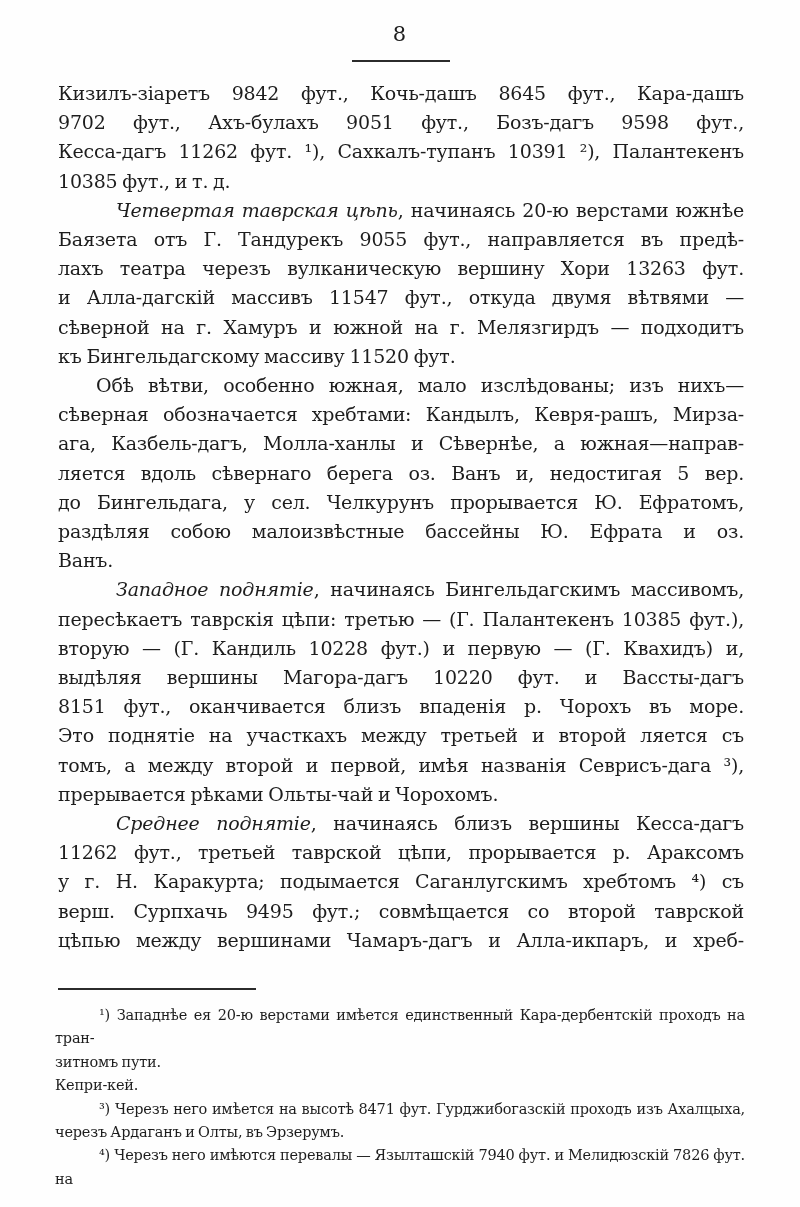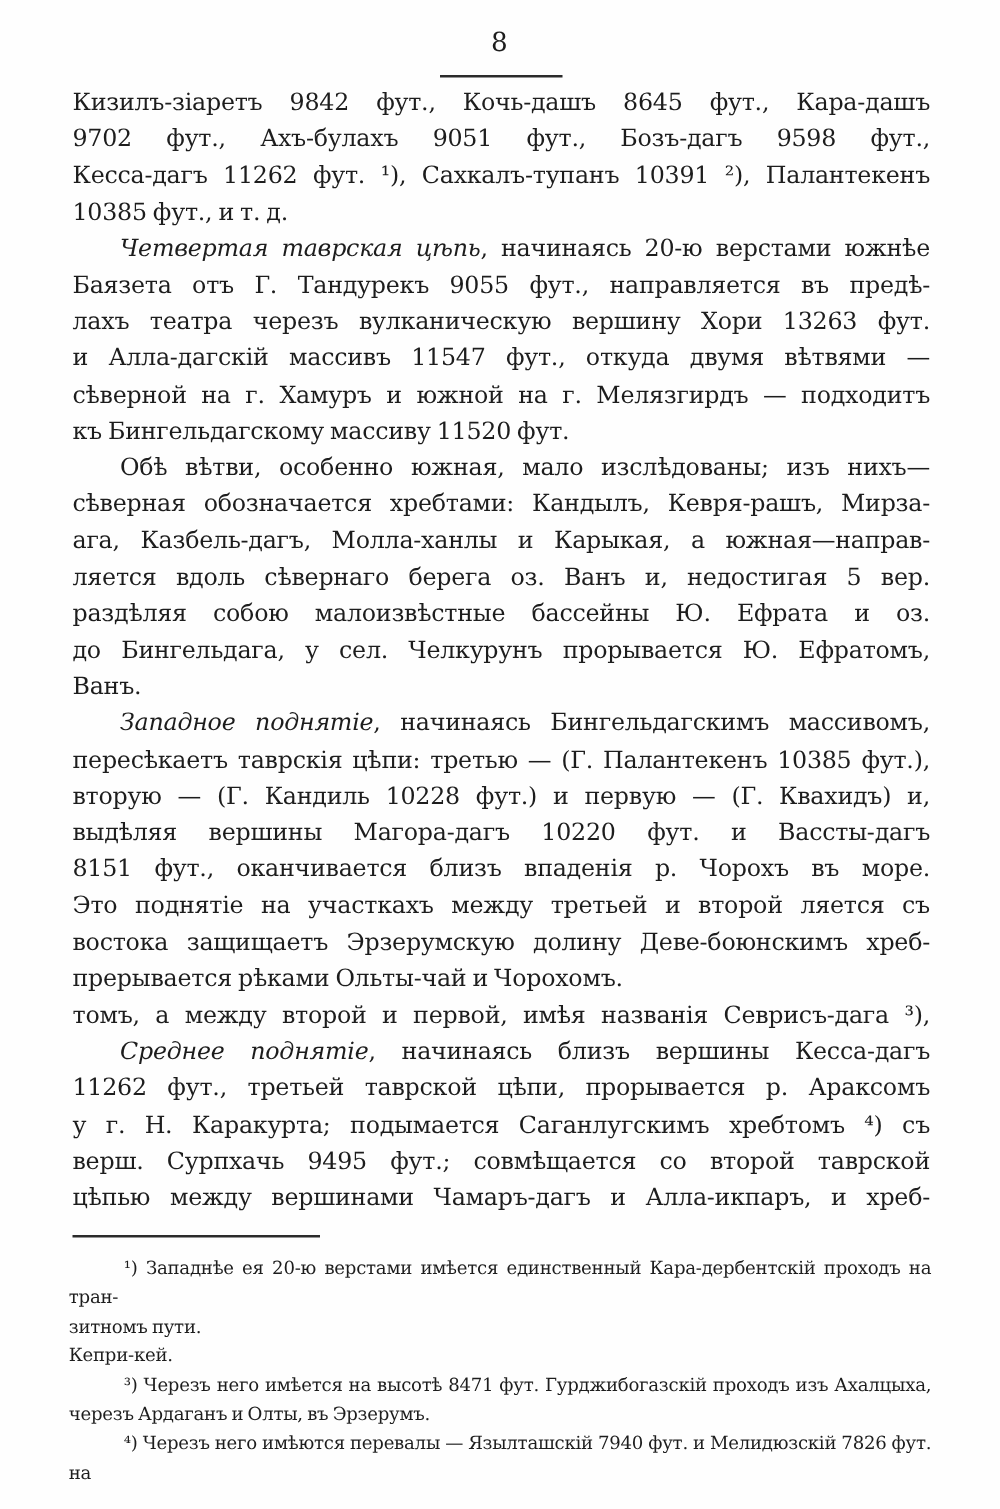--- a/index.html
+++ b/index.html
@@ -24,35 +24,35 @@
   .header-rule {
     position: absolute;
     top: 60px;
     left: 352px;
     width: 98px;
     height: 2px;
     background: #2b2b2b;
   }
   .body-text {
     position: absolute;
-    top: 68px;
+    top: 79px;
     left: 58px;
     width: 686px;
     font-size: 19px;
     line-height: 29.2px;
     letter-spacing: -0.2px;
     word-spacing: -1px;
   }
   .line {
     text-align: justify;
     text-align-last: justify;
   }
   .line.last { text-align-last: left; }
   .body-text .line.indent { text-indent: 38px; }
-  .it { font-style: italic; }
+  .it { font-style: italic; margin-left: 20px; }
   .fn-sep {
     position: absolute;
     top: 988px;
     left: 58px;
     width: 198px;
     height: 2px;
     background: #2b2b2b;
   }
   .footnotes {
     position: absolute;
@@ -78,34 +78,33 @@
       <div class="line"><span>Кесса-дагъ 11262 фут. ¹), Сахкалъ-тупанъ 10391 ²), Палантекенъ</span></div>
       <div class="line last"><span>10385 фут., и т. д.</span></div>
       <div class="line indent"><span class="it">Четвертая таврская цѣпь</span><span>, начинаясь 20-ю верстами южнѣе</span></div>
       <div class="line"><span>Баязета отъ Г. Тандурекъ 9055 фут., направляется въ предѣ-</span></div>
       <div class="line"><span>лахъ театра черезъ вулканическую вершину Хори 13263 фут.</span></div>
       <div class="line"><span>и Алла-дагскій массивъ 11547 фут., откуда двумя вѣтвями —</span></div>
       <div class="line"><span>сѣверной на г. Хамуръ и южной на г. Мелязгирдъ — подходитъ</span></div>
       <div class="line last"><span>къ Бингельдагскому массиву 11520 фут.</span></div>
       <div class="line indent"><span>Обѣ вѣтви, особенно южная, мало изслѣдованы; изъ нихъ—</span></div>
       <div class="line"><span>сѣверная обозначается хребтами: Кандылъ, Кевря-рашъ, Мирза-</span></div>
-      <div class="line"><span>ага, Казбель-дагъ, Молла-ханлы и Карыкая, а южная—направ-</span></div>
+      <div class="line"><span>ага, Казбель-дагъ, Молла-ханлы и Сѣвернѣе, а южная—направ-</span></div>
       <div class="line"><span>ляется вдоль сѣвернаго берега оз. Ванъ и, недостигая 5 вер.</span></div>
+      <div class="line"><span>до Бингельдага, у сел. Челкурунъ прорывается Ю. Ефратомъ,</span></div>
       <div class="line"><span>раздѣляя собою малоизвѣстные бассейны Ю. Ефрата и оз.</span></div>
-      <div class="line"><span>до Бингельдага, у сел. Челкурунъ прорывается Ю. Ефратомъ,</span></div>
       <div class="line last"><span>Ванъ.</span></div>
       <div class="line indent"><span class="it">Западное поднятіе</span><span>, начинаясь Бингельдагскимъ массивомъ,</span></div>
       <div class="line"><span>пересѣкаетъ таврскія цѣпи: третью — (Г. Палантекенъ 10385 фут.),</span></div>
       <div class="line"><span>вторую — (Г. Кандиль 10228 фут.) и первую — (Г. Квахидъ) и,</span></div>
       <div class="line"><span>выдѣляя вершины Магора-дагъ 10220 фут. и Вассты-дагъ</span></div>
       <div class="line"><span>8151 фут., оканчивается близъ впаденія р. Чорохъ въ море.</span></div>
       <div class="line"><span>Это поднятіе на участкахъ между третьей и второй ляется съ</span></div>
-      <div class="line"><span>востока защищаетъ Эрзерумскую долину Деве-боюнскимъ хреб-</span></div>
+      <div class="line"><span>томъ, а между второй и первой, имѣя названія Севрисъ-дага ³),</span></div>
       <div class="line last"><span>прерывается рѣками Ольты-чай и Чорохомъ.</span></div>
-      <div class="line"><span>томъ, а между второй и первой, имѣя названія Севрисъ-дага ³),</span></div>
       <div class="line indent"><span class="it">Среднее поднятіе</span><span>, начинаясь близъ вершины Кесса-дагъ</span></div>
       <div class="line"><span>11262 фут., третьей таврской цѣпи, прорывается р. Араксомъ</span></div>
       <div class="line"><span>у г. Н. Каракурта; подымается Саганлугскимъ хребтомъ ⁴) съ</span></div>
       <div class="line"><span>верш. Сурпхачь 9495 фут.; совмѣщается со второй таврской</span></div>
       <div class="line"><span>цѣпью между вершинами Чамаръ-дагъ и Алла-икпаръ, и хреб-</span></div>
     </div>
   <div class="fn-sep"></div>
   <div class="footnotes">
       <div class="line indent"><span>¹) Западнѣе ея 20-ю верстами имѣется единственный Кара-дербентскій проходъ на тран-</span></div>
       <div class="line last"><span>зитномъ пути.</span></div>

